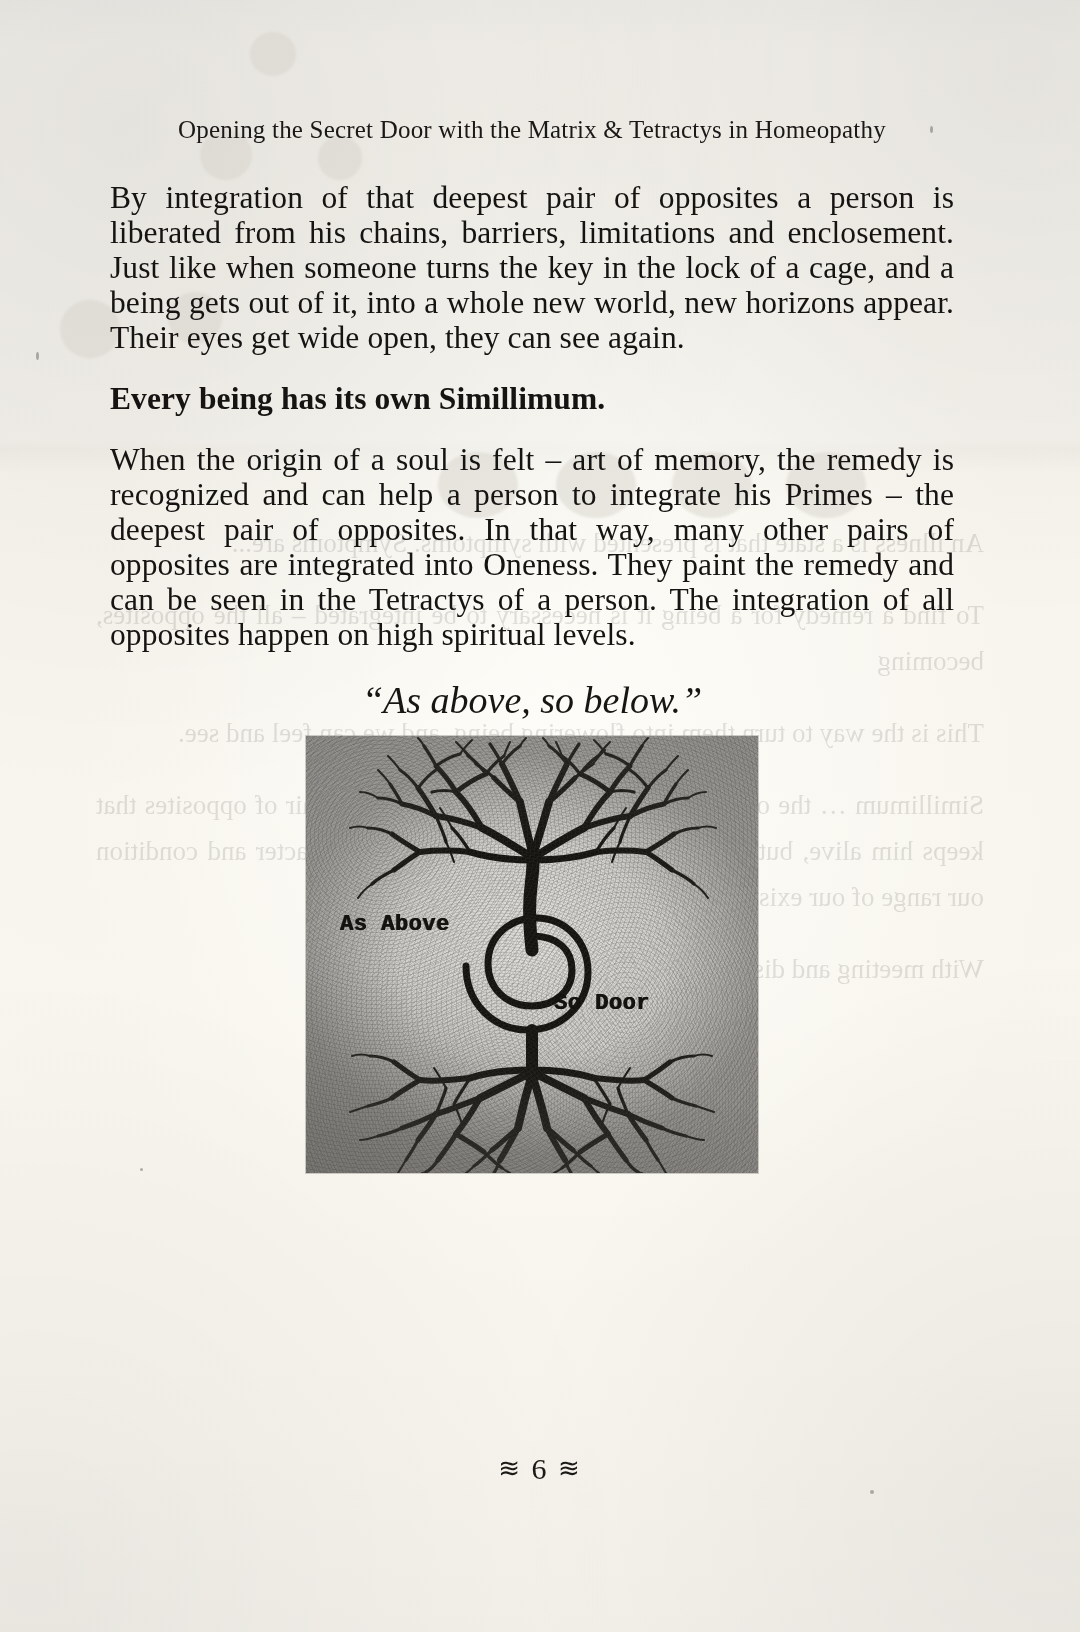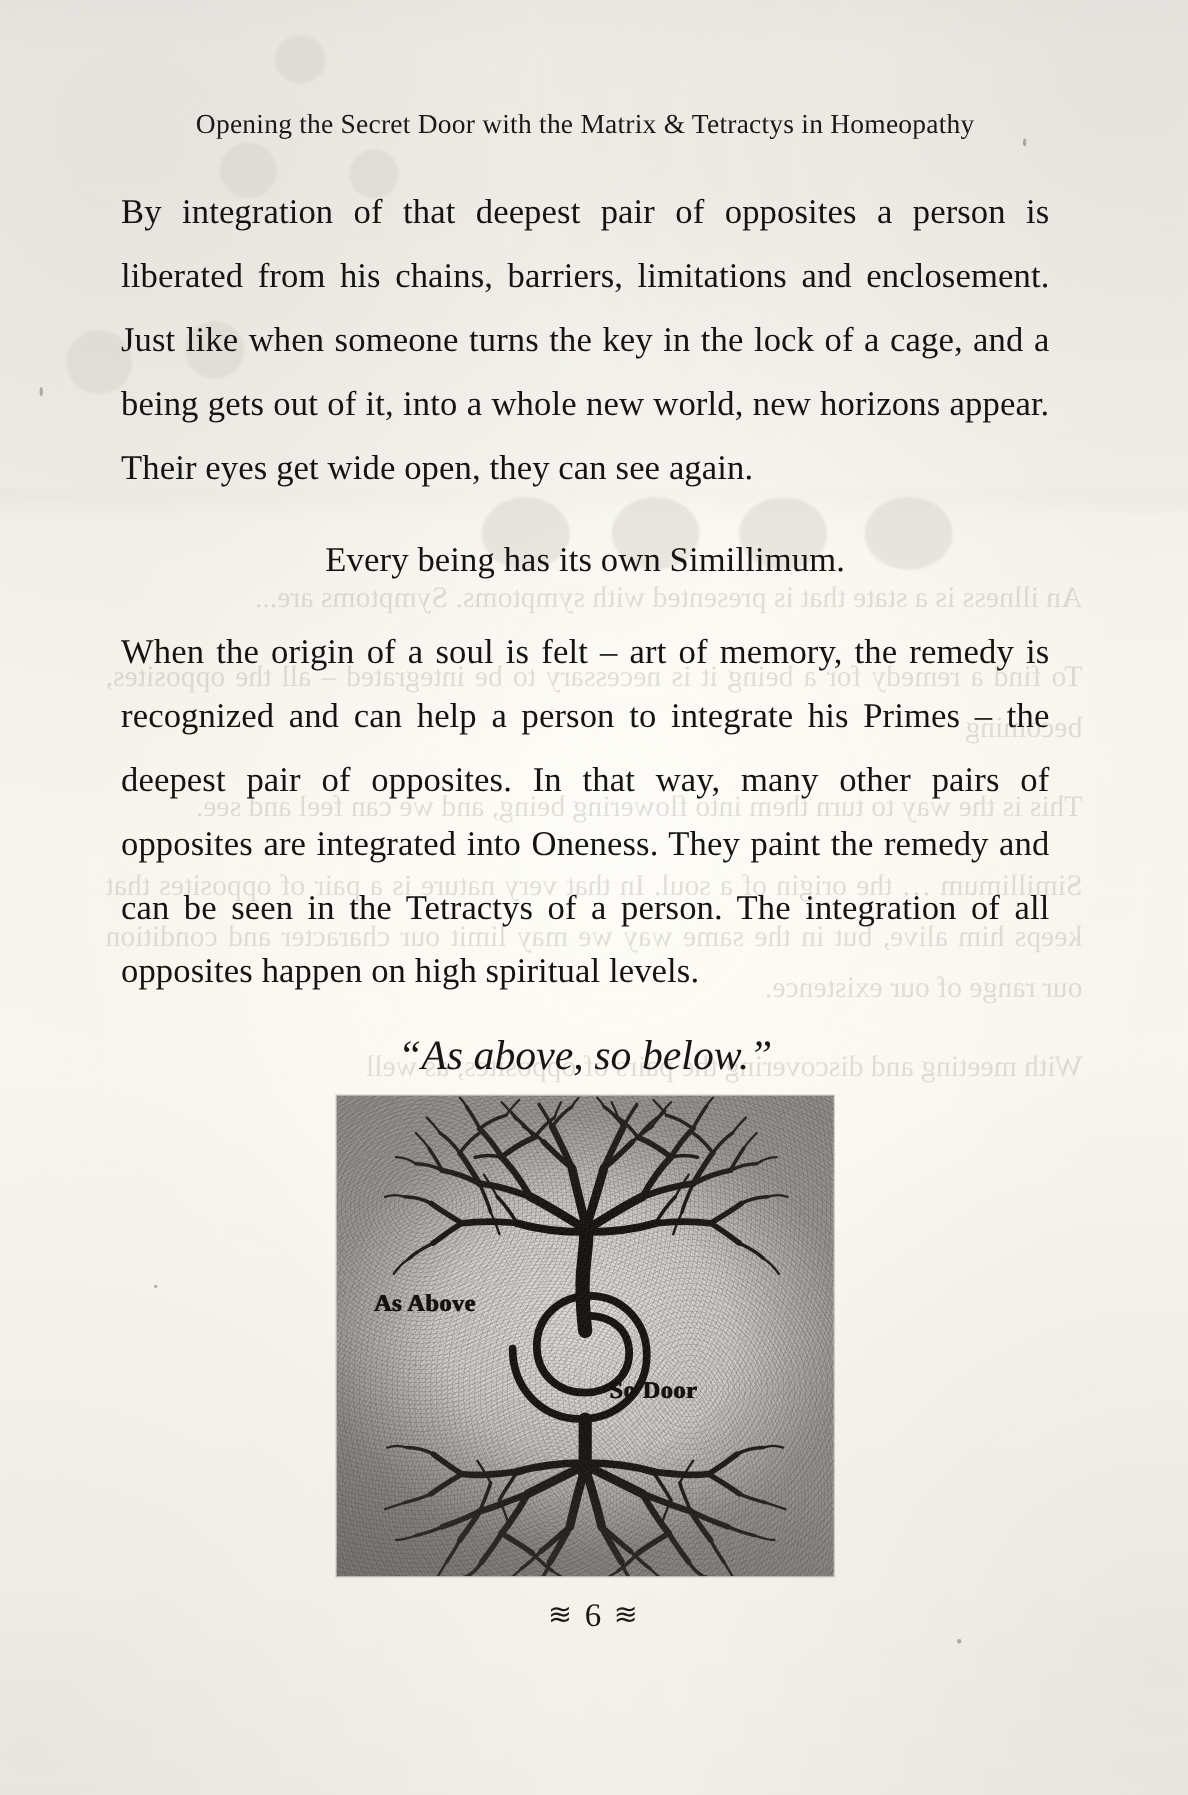--- a/index.html
+++ b/index.html
@@ -60,45 +60,45 @@
     border-radius: 50%;
     background: rgba(210,208,200,0.45);
     pointer-events: none;
     filter: blur(1px);
   }
 
   
   .content {
     position: absolute;
     left: 0; right: 16px; top: 0;
-    padding: 2px 110px;
+    padding: 18px 110px;
   }
 
   .running-head {
     text-align: center;
     font-size: 25px;
     letter-spacing: 0.2px;
     margin-top: 98px;
     color: #17161400;
     color: #1a1917;
     font-family: "Liberation Serif", serif;
   }
 
   .body-copy { margin-top: 36px; }
 
   .body-copy p {
     margin: 0 0 26px 0;
     font-size: 31.5px;
-    line-height: 58px;
+    line-height: 35px;
     text-align: justify;
     text-justify: inter-word;
     letter-spacing: 0.1px;
     color: #151412;
   }
-  .body-copy p.last-line-natural { text-align: center; }
+  .body-copy p.last-line-natural { text-align: left; font-weight: bold; }
 
   .quote {
     text-align: center;
     font-style: italic;
     font-size: 38px;
     margin: 6px 0 14px 0;
     color: #17161300;
     color: #171613;
   }
 
@@ -135,21 +135,21 @@
     inset: 0;
     pointer-events: none;
     background:
       radial-gradient(ellipse 240px 200px at 50% 50%, rgba(0,0,0,0) 55%, rgba(70,68,64,0.30) 100%),
       linear-gradient(200deg, rgba(60,58,55,0.0) 62%, rgba(60,58,55,0.30) 100%);
   }
   .figure svg { position: absolute; inset: 0; }
 
   .fig-label {
     position: absolute;
-    font-family: Liberation Serif, serif;
+    font-family: Liberation Mono, monospace;
     font-weight: 700;
     font-size: 22px;
     color: #15130f;
     letter-spacing: 0.5px;
     text-shadow: 0.6px 0 0 #15130f, -0.6px 0 0 rgba(21,19,15,0.5);
   }
   .fig-label.above { left: 34px; top: 176px; }
   .fig-label.below { left: 248px; top: 255px; }
 
   

